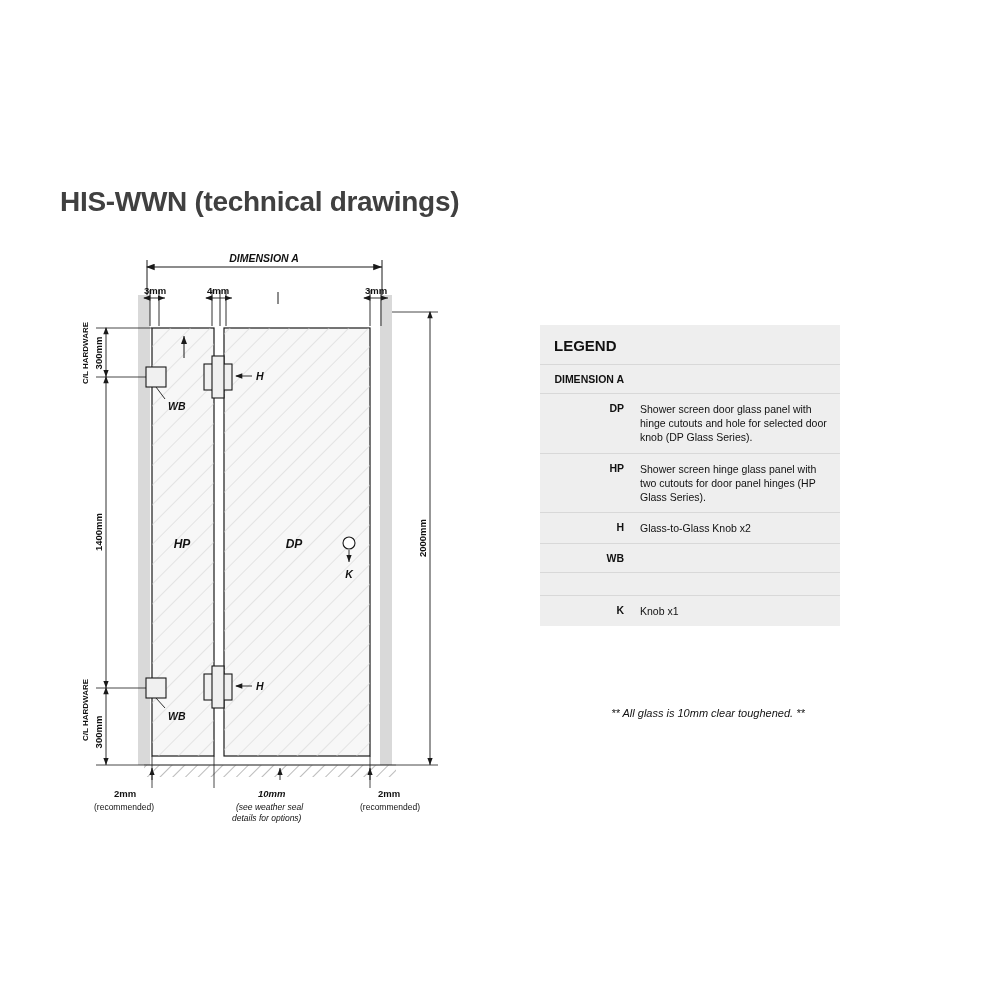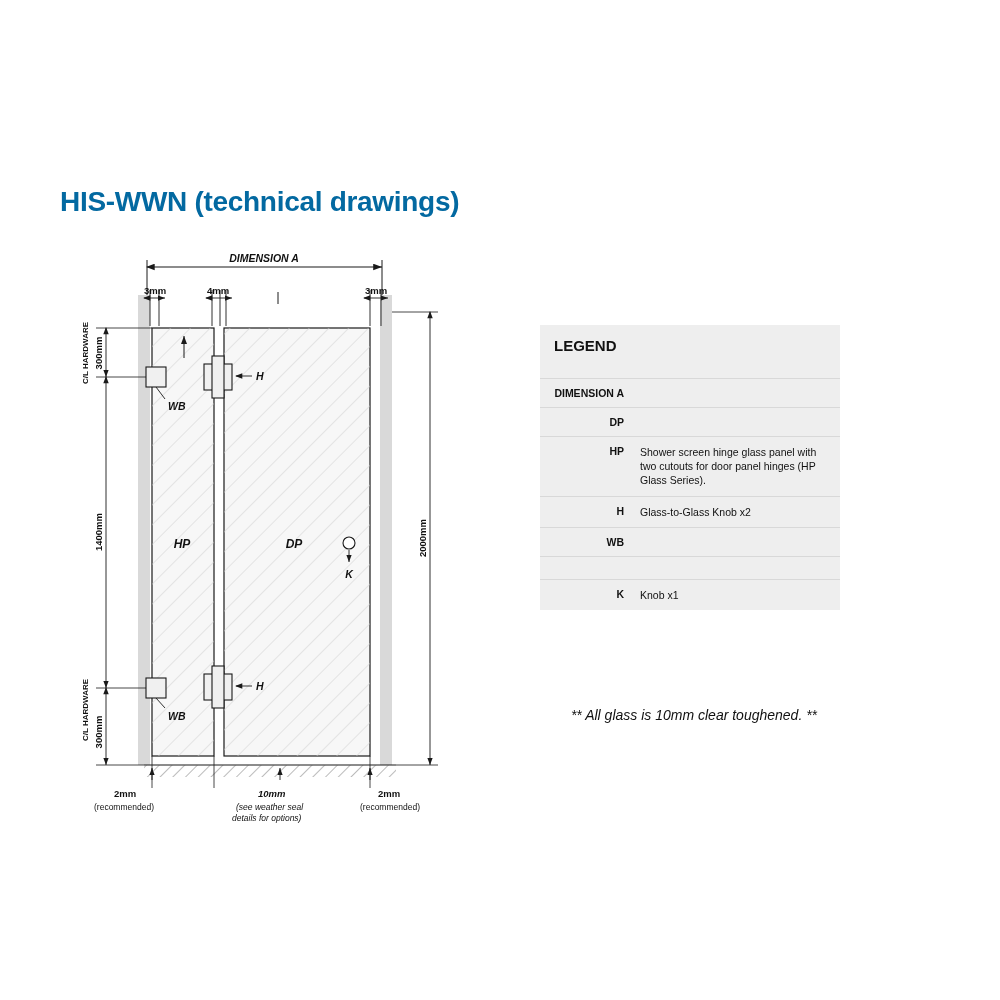--- a/index.html
+++ b/index.html
@@ -17,21 +17,21 @@
   }
 
   
   .page-title {
     position: absolute;
     left: 60px;
     top: 186px;
     font-size: 28px;
     font-weight: bold;
     letter-spacing: -0.3px;
-    color: #0369a1;
+    color: #404040;
     white-space: nowrap;
   }
 
   
   .drawing {
     position: absolute;
     left: 60px;
     top: 240px;
     width: 420px;
     height: 600px;
@@ -43,21 +43,21 @@
     position: absolute;
     left: 540px;
     top: 325px;
     width: 300px;
     background: #eeeeee;
     border: 0;
   }
   .legend-title {
     font-size: 15px;
     font-weight: bold;
-    padding: 12px 14px 24px 14px;
+    padding: 12px 14px 10px 14px;
     border-bottom: 1px solid #d8d8d8;
     color: #111;
   }
   .legend-row {
     display: flex;
     border-bottom: 1px solid #d8d8d8;
     min-height: 26px;
   }
   .legend-row:last-child { border-bottom: 0; }
   .legend-key {
@@ -73,25 +73,25 @@
   .legend-val {
     padding: 8px 8px 8px 8px;
     font-size: 10.5px;
     line-height: 1.35;
     color: #111;
     box-sizing: border-box;
   }
   .legend-val.wide { white-space: nowrap; }
   .legend-footnote {
     position: absolute;
-    left: 534px;
+    left: 548px;
     top: 707px;
     width: 320px;
     text-align: center;
-    font-size: 14px;
+    font-size: 11px;
     font-style: italic;
     color: #111;
   }
   .legend-spacer { height: 22px; border-bottom: 1px solid #d8d8d8; }
 
   text { font-family: "Liberation Sans", sans-serif; }
 </style>
 </head>
 <body>
 
@@ -238,20 +238,21 @@
 
 <div class="legend">
   <div class="legend-title">LEGEND</div>
 
   <div class="legend-row">
     <div class="legend-key">DIMENSION A</div>
   </div>
 
   <div class="legend-row">
     <div class="legend-key">DP</div>
+    <div class="legend-val">Shower screen door glass panel with hinge cutouts and hole for selected door knob (DP Glass Series).</div>
   </div>
 
   <div class="legend-row">
     <div class="legend-key">HP</div>
     <div class="legend-val">Shower screen hinge glass panel with two cutouts for door panel hinges (HP Glass Series).</div>
   </div>
 
   <div class="legend-row">
     <div class="legend-key">H</div>
     <div class="legend-val">Glass-to-Glass Knob x2</div>

